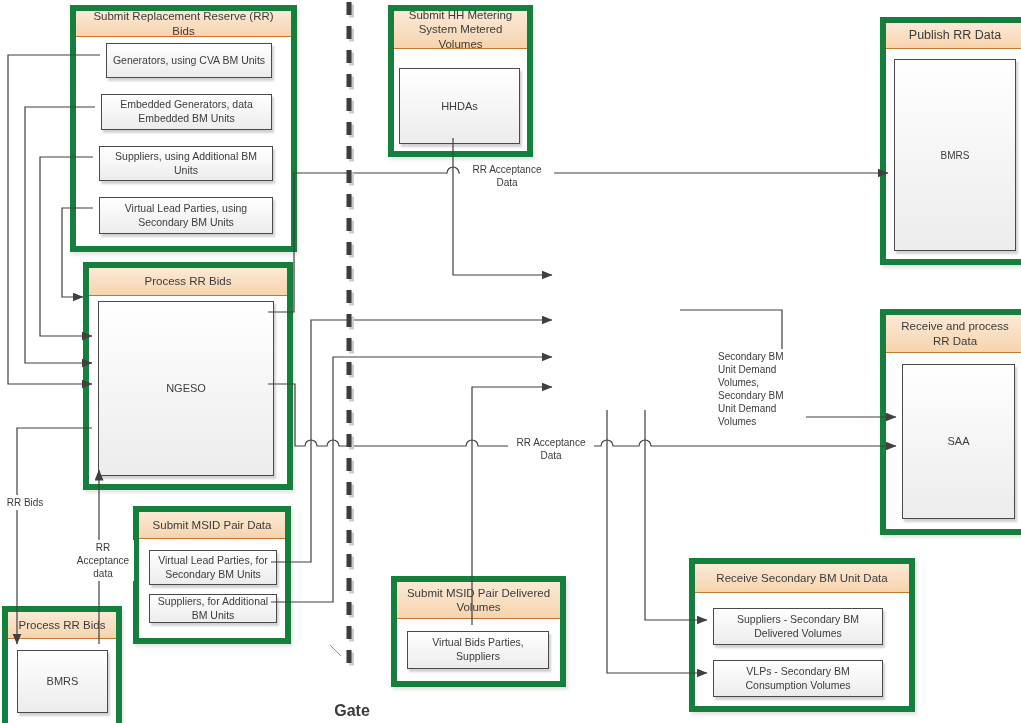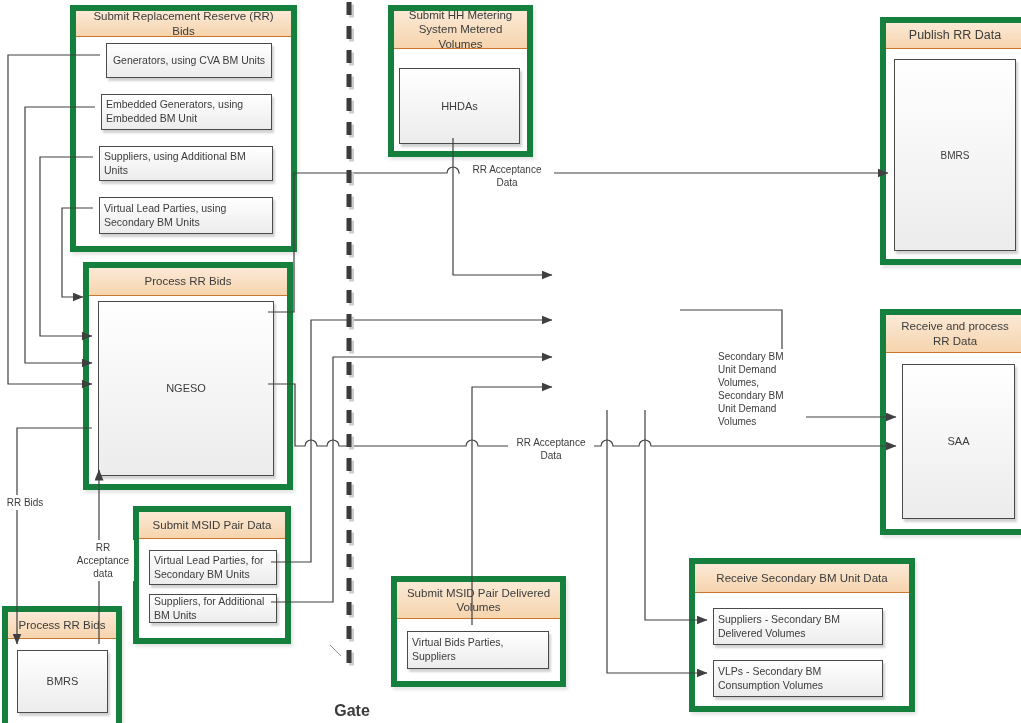--- a/index.html
+++ b/index.html
@@ -14,39 +14,39 @@
   .hdr{
     display:flex;align-items:center;justify-content:center;text-align:center;
     background:linear-gradient(180deg,#fbe9d6 0%,#f6d4ad 100%);
     border-bottom:1px solid #c9772f;font-size:11.5px;line-height:1.25;
     color:#3b3b3b;padding:0 6px;box-sizing:border-box;
   }
   .shape{
     position:absolute;border:1px solid #4a4a4a;
     background:linear-gradient(180deg,#ffffff 0%,#ececec 100%);
     box-shadow:2px 3px 2px rgba(0,0,0,0.18);
-    display:flex;align-items:center;justify-content:center;
+    display:flex;align-items:center;justify-content:center;text-align:center;
     font-size:10.5px;line-height:1.3;color:#3b3b3b;padding:2px 4px;box-sizing:border-box;
   }
   svg.wires{position:absolute;left:0;top:0;z-index:2;pointer-events:none;}
   .lbl{
     position:absolute;background:#ffffff;font-size:10px;line-height:1.3;
     text-align:center;color:#3b3b3b;z-index:3;padding:1px 2px;
   }
   .lbl.bold{font-weight:bold;font-size:16px;}
 </style>
 </head>
 <body>
 
 <div class="canvas">
 
   <div class="container" style="left:70px;top:5px;width:215px;height:235px">
     <div class="hdr" style="height:26px">Submit Replacement Reserve (RR) Bids</div>
     <div class="shape" style="left:30px;top:32px;width:166px;height:35px">Generators, using CVA BM Units</div>
-    <div class="shape" style="left:25px;top:83px;width:171px;height:36px">Embedded Generators, using Embedded BM Unit</div>
+    <div class="shape" style="left:25px;top:83px;width:171px;height:36px">Embedded Generators, data Embedded BM Units</div>
     <div class="shape" style="left:23px;top:135px;width:174px;height:35px">Suppliers, using Additional BM Units</div>
     <div class="shape" style="left:23px;top:186px;width:174px;height:37px">Virtual Lead Parties, using Secondary BM Units</div>
   </div>
 
   <div class="container" style="left:83px;top:262px;width:198px;height:216px">
     <div class="hdr" style="height:28px">Process RR Bids</div>
     <div class="shape" style="left:9px;top:33px;width:176px;height:175px;font-size:11px">NGESO</div>
   </div>
 
   <div class="container" style="left:388px;top:5px;width:133px;height:140px">

